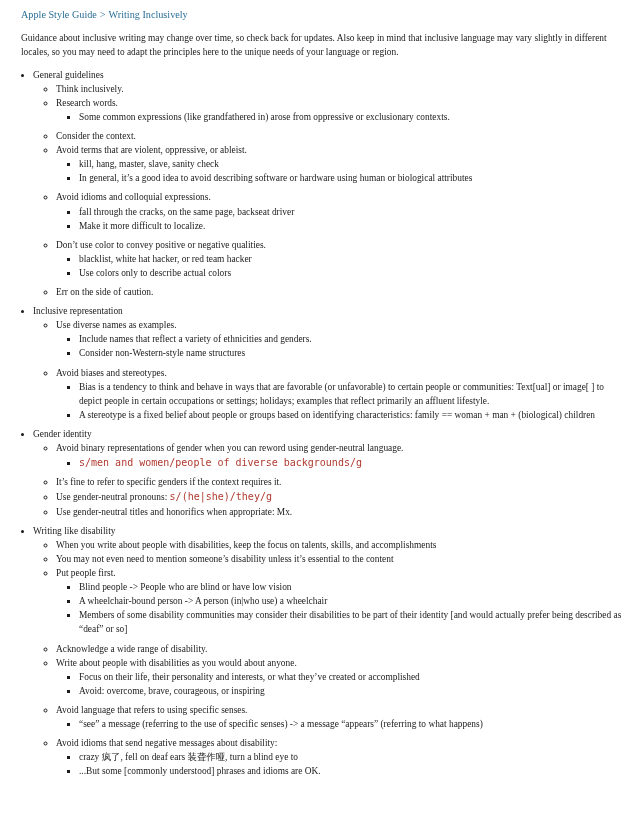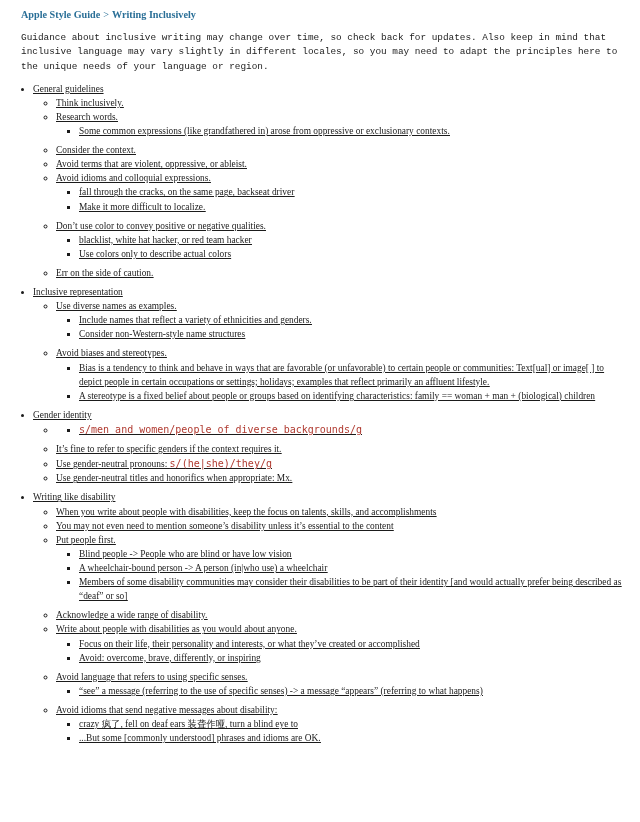--- a/index.html
+++ b/index.html
@@ -24,32 +24,29 @@
   .breadcrumb{
     font-size:10.2px;
     color:var(--link);
     margin:0 0 9px 0;
     white-space:nowrap;
   }
   .breadcrumb a{
     color:var(--link);
     text-decoration:none;
     cursor:pointer;
-    font-weight:bold;
   }
   .breadcrumb .sep{padding:0 3px;}
   .intro{
     margin:0 0 8px 0;
-    font-family:Liberation Mono, monospace;
   }
   .outline ul{
     margin:0;
     padding-left:23px;
     list-style-type:disc;
-    text-decoration:underline;
   }
   .outline ul.lvl1{
     padding-left:12px;
   }
   .outline ul.lvl2{
     list-style-type:circle;
     margin-bottom:5px;
   }
   .outline ul.lvl3{
     list-style-type:square;
@@ -77,21 +74,24 @@
   <p class="intro">Guidance about inclusive writing may change over time, so check back for updates. Also keep in mind that inclusive language may vary slightly in different locales, so you may need to adapt the principles here to the unique needs of your language or region.</p>
 
   <div class="outline" id="outline-root">
       <ul class="lvl1">
         <li><span>General guidelines</span><ul class="lvl2">
             <li><span>Think inclusively.</span></li>
             <li><span>Research words.</span><ul class="lvl3">
                 <li><span>Some common expressions (like grandfathered in) arose from oppressive or exclusionary contexts.</span></li>
               </ul></li>
             <li><span>Consider the context.</span></li>
-            <li><span>Avoid terms that are violent, oppressive, or ableist.</span></li>
+            <li><span>Avoid terms that are violent, oppressive, or ableist.</span><ul class="lvl3">
+                <li><span>kill, hang, master, slave, sanity check</span></li>
+                <li><span>In general, it’s a good idea to avoid describing software or hardware using human or biological attributes</span></li>
+              </ul></li>
             <li><span>Avoid idioms and colloquial expressions.</span><ul class="lvl3">
                 <li><span>fall through the cracks, on the same page, backseat driver</span></li>
                 <li><span>Make it more difficult to localize.</span></li>
               </ul></li>
             <li><span>Don’t use color to convey positive or negative qualities.</span><ul class="lvl3">
                 <li><span>blacklist, white hat hacker, or red team hacker</span></li>
                 <li><span>Use colors only to describe actual colors</span></li>
               </ul></li>
             <li><span>Err on the side of caution.</span></li>
           </ul></li>
@@ -99,39 +99,39 @@
             <li><span>Use diverse names as examples.</span><ul class="lvl3">
                 <li><span>Include names that reflect a variety of ethnicities and genders.</span></li>
                 <li><span>Consider non-Western-style name structures</span></li>
               </ul></li>
             <li><span>Avoid biases and stereotypes.</span><ul class="lvl3">
                 <li><span>Bias is a tendency to think and behave in ways that are favorable (or unfavorable) to certain people or communities: Text[ual] or image[ ] to depict people in certain occupations or settings; holidays; examples that reflect primarily an affluent lifestyle.</span></li>
                 <li><span>A stereotype is a fixed belief about people or groups based on identifying characteristics: family == woman + man + (biological) children</span></li>
               </ul></li>
           </ul></li>
         <li><span>Gender identity</span><ul class="lvl2">
-            <li><ul class="lvl3">
+            <li><span>Avoid binary representations of gender when you can reword using gender-neutral language.</span><ul class="lvl3">
                 <li><code>s/men and women/people of diverse backgrounds/g</code></li>
               </ul></li>
             <li><span>It’s fine to refer to specific genders if the context requires it.</span></li>
             <li><span>Use gender-neutral pronouns: </span><code>s/(he|she)/they/g</code></li>
             <li><span>Use gender-neutral titles and honorifics when appropriate: Mx.</span></li>
           </ul></li>
         <li><span>Writing like disability</span><ul class="lvl2">
             <li><span>When you write about people with disabilities, keep the focus on talents, skills, and accomplishments</span></li>
             <li><span>You may not even need to mention someone’s disability unless it’s essential to the content</span></li>
             <li><span>Put people first.</span><ul class="lvl3">
                 <li><span>Blind people -&gt; People who are blind or have low vision</span></li>
                 <li><span>A wheelchair-bound person -&gt; A person (in|who use) a wheelchair</span></li>
                 <li><span>Members of some disability communities may consider their disabilities to be part of their identity [and would actually prefer being described as “deaf” or so]</span></li>
               </ul></li>
             <li><span>Acknowledge a wide range of disability.</span></li>
             <li><span>Write about people with disabilities as you would about anyone.</span><ul class="lvl3">
                 <li><span>Focus on their life, their personality and interests, or what they’ve created or accomplished</span></li>
-                <li><span>Avoid: overcome, brave, differently, or inspiring</span></li>
+                <li><span>Avoid: overcome, brave, courageous, or inspiring</span></li>
               </ul></li>
             <li><span>Avoid language that refers to using specific senses.</span><ul class="lvl3">
                 <li><span>“see” a message (referring to the use of specific senses) -&gt; a message “appears” (referring to what happens)</span></li>
               </ul></li>
             <li><span>Avoid idioms that send negative messages about disability:</span><ul class="lvl3">
                 <li><span>crazy 疯了, fell on deaf ears 装聋作哑, turn a blind eye to</span></li>
                 <li><span>...But some [commonly understood] phrases and idioms are OK.</span></li>
               </ul></li>
           </ul></li>
       </ul>

